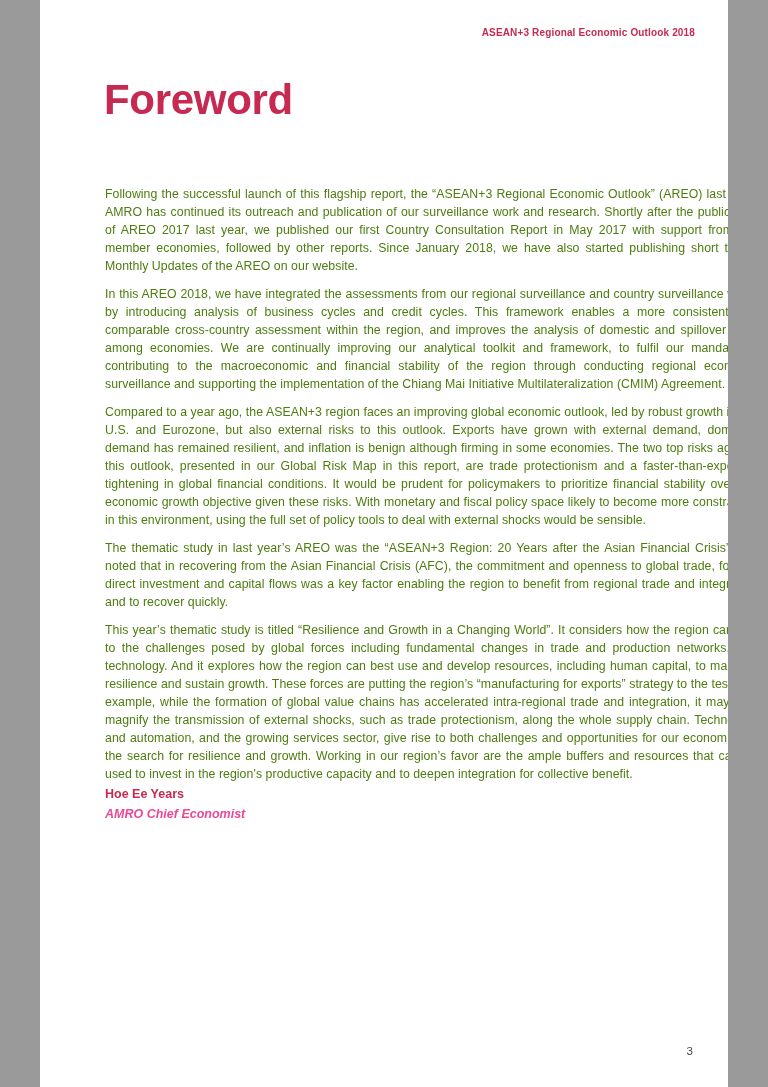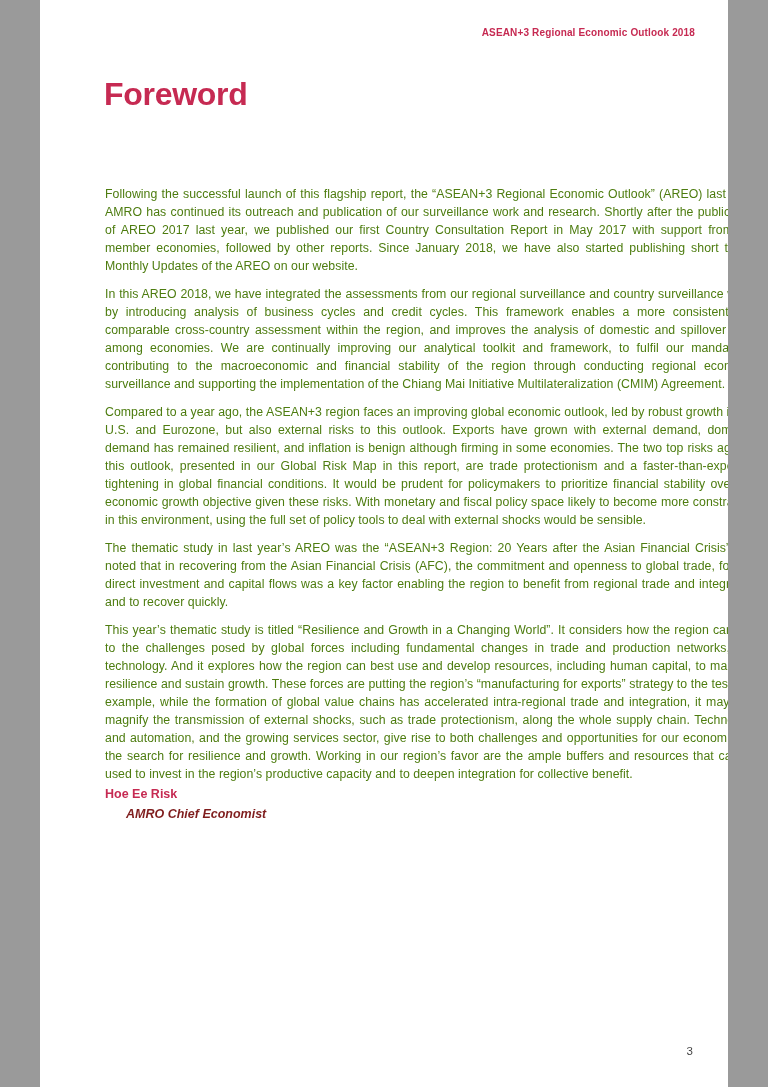--- a/index.html
+++ b/index.html
@@ -23,21 +23,21 @@
     font-size: 10px;
     font-weight: 700;
     letter-spacing: 0.15px;
     color: #c62a52;
   }
   .page-title {
     position: absolute;
     top: 76px;
     left: 64px;
     margin: 0;
-    font-size: 32px;
+    font-size: 42px;
     font-weight: 600;
     letter-spacing: -0.3px;
     color: #c62a52;
   }
   .body-text {
     position: absolute;
     top: 185px;
     left: 65px;
     width: 652px;
     color: #4d7c0f;
@@ -57,22 +57,21 @@
   .sig-name {
     font-size: 12.5px;
     font-weight: 700;
     color: #c62a52;
     margin-bottom: 6px;
   }
   .sig-role {
     font-size: 12.5px;
     font-weight: 700;
     font-style: italic;
-    color: #7f1d1d;
-    margin-left: 21px;
+    color: #ec4899;
   }
   .page-number {
     position: absolute;
     right: 35px;
     bottom: 30px;
     font-size: 11.5px;
     color: #444444;
   }
 </style>
 </head>
@@ -86,19 +85,19 @@
 
   <div class="body-text">
     <p>Following the successful launch of this flagship report, the “ASEAN+3 Regional Economic Outlook” (AREO) last year, AMRO has continued its outreach and publication of our surveillance work and research. Shortly after the publication of AREO 2017 last year, we published our first Country Consultation Report in May 2017 with support from our member economies, followed by other reports. Since January 2018, we have also started publishing short timely Monthly Updates of the AREO on our website.</p>
     <p>In this AREO 2018, we have integrated the assessments from our regional surveillance and country surveillance work, by introducing analysis of business cycles and credit cycles. This framework enables a more consistent and comparable cross-country assessment within the region, and improves the analysis of domestic and spillover risks among economies. We are continually improving our analytical toolkit and framework, to fulfil our mandate of contributing to the macroeconomic and financial stability of the region through conducting regional economic surveillance and supporting the implementation of the Chiang Mai Initiative Multilateralization (CMIM) Agreement.</p>
     <p>Compared to a year ago, the ASEAN+3 region faces an improving global economic outlook, led by robust growth in the U.S. and Eurozone, but also external risks to this outlook. Exports have grown with external demand, domestic demand has remained resilient, and inflation is benign although firming in some economies. The two top risks against this outlook, presented in our Global Risk Map in this report, are trade protectionism and a faster-than-expected tightening in global financial conditions. It would be prudent for policymakers to prioritize financial stability over the economic growth objective given these risks. With monetary and fiscal policy space likely to become more constrained in this environment, using the full set of policy tools to deal with external shocks would be sensible.</p>
     <p>The thematic study in last year’s AREO was the “ASEAN+3 Region: 20 Years after the Asian Financial Crisis”. We noted that in recovering from the Asian Financial Crisis (AFC), the commitment and openness to global trade, foreign direct investment and capital flows was a key factor enabling the region to benefit from regional trade and integration and to recover quickly.</p>
     <p>This year’s thematic study is titled “Resilience and Growth in a Changing World”. It considers how the region can rise to the challenges posed by global forces including fundamental changes in trade and production networks, and technology. And it explores how the region can best use and develop resources, including human capital, to maintain resilience and sustain growth. These forces are putting the region’s “manufacturing for exports” strategy to the test. For example, while the formation of global value chains has accelerated intra-regional trade and integration, it may also magnify the transmission of external shocks, such as trade protectionism, along the whole supply chain. Technology and automation, and the growing services sector, give rise to both challenges and opportunities for our economies in the search for resilience and growth. Working in our region’s favor are the ample buffers and resources that can be used to invest in the region’s productive capacity and to deepen integration for collective benefit.</p>
   </div>
 
   <div class="signature">
-    <div class="sig-name">Hoe Ee Risk</div>
+    <div class="sig-name">Hoe Ee Years</div>
     <div class="sig-role">AMRO Chief Economist</div>
   </div>
 
   <div class="page-number">3</div>
 
 </div>
 
 </body></html>

